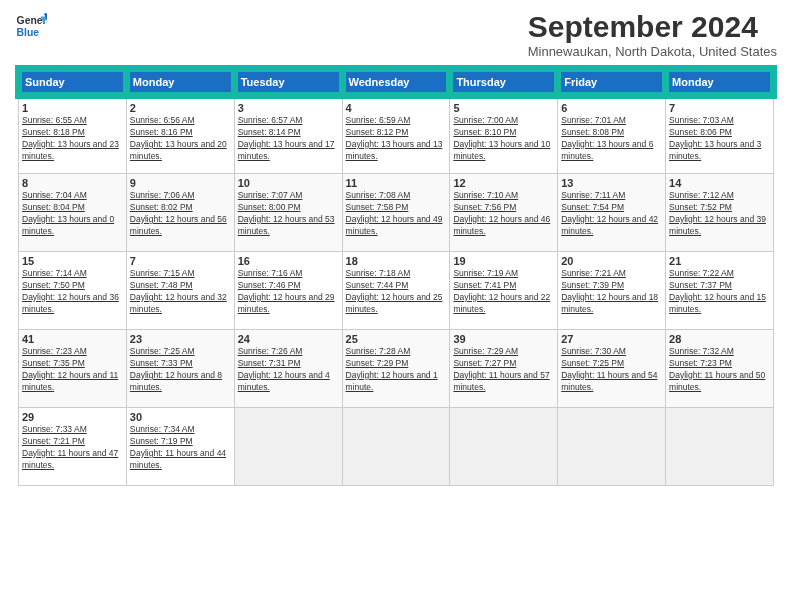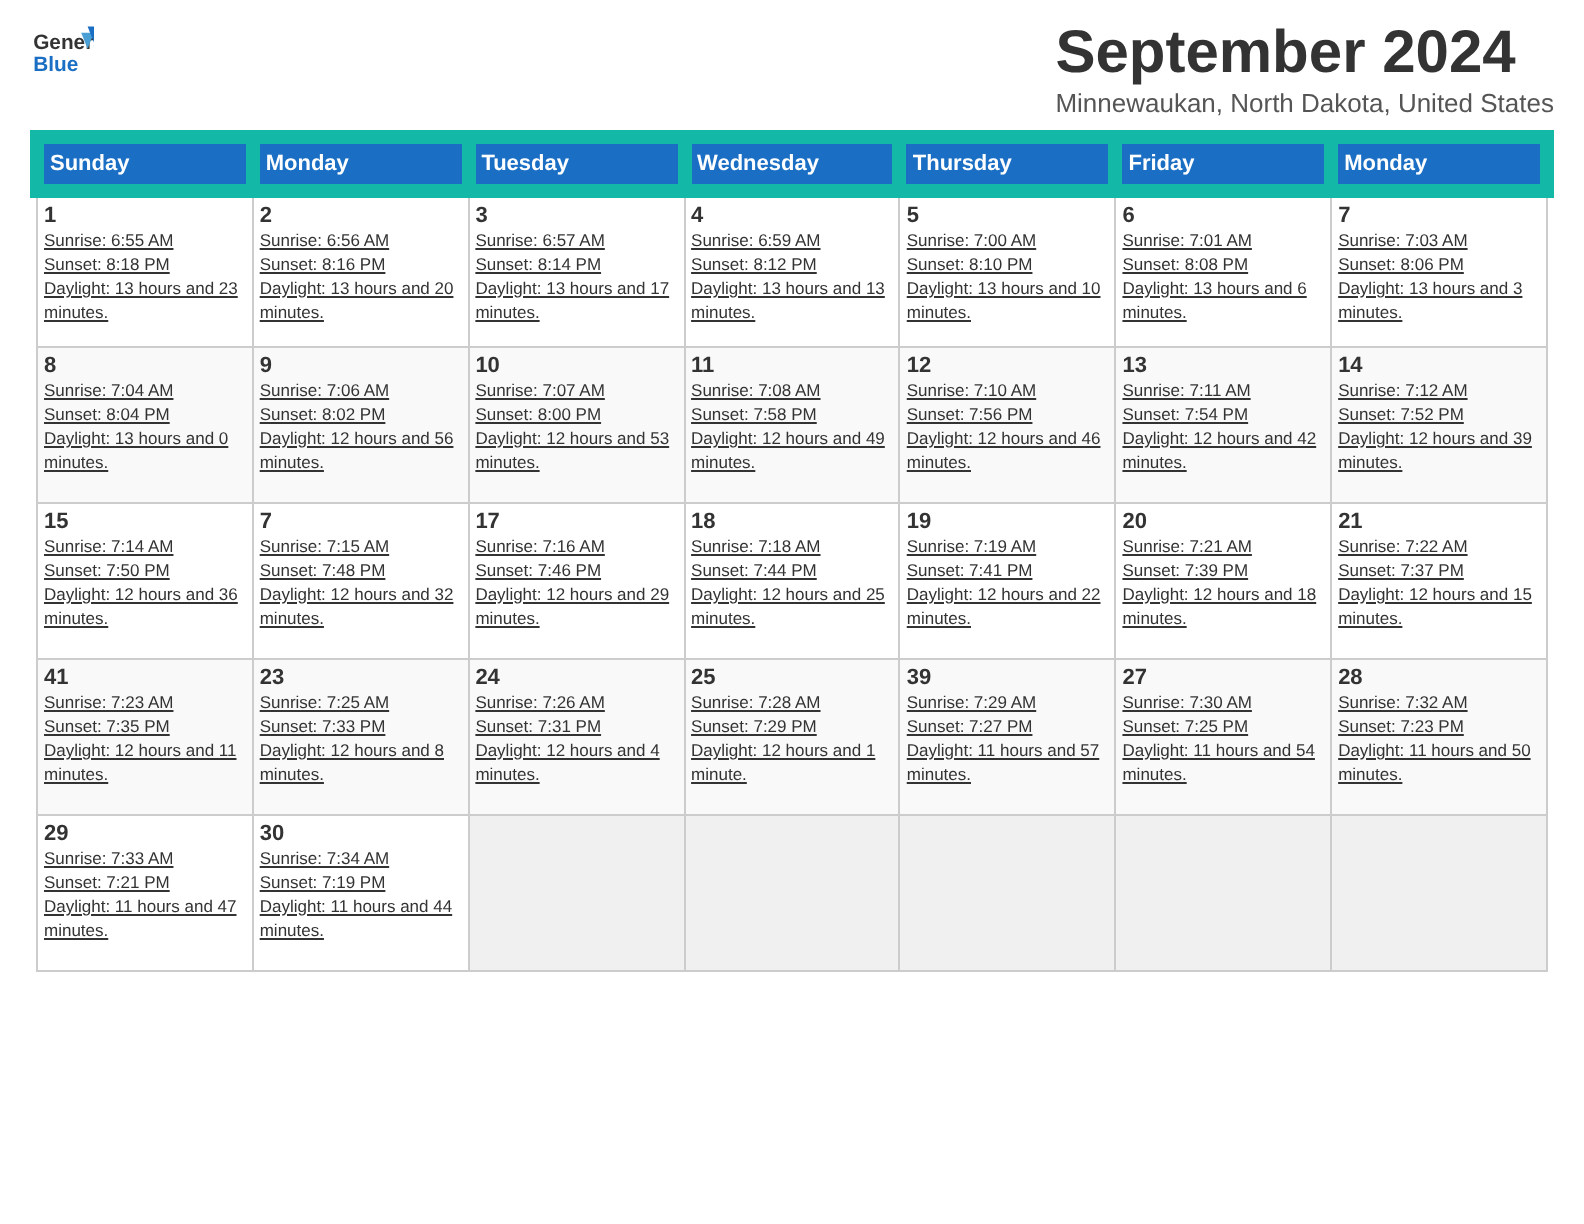--- a/index.html
+++ b/index.html
@@ -181,21 +181,21 @@
         <tr>
           <td>
         <span class="day-num">15</span>
         <span class="day-info">Sunrise: 7:14 AM<br>Sunset: 7:50 PM<br>Daylight: 12 hours and 36 minutes.</span>
       </td>
           <td>
         <span class="day-num">7</span>
         <span class="day-info">Sunrise: 7:15 AM<br>Sunset: 7:48 PM<br>Daylight: 12 hours and 32 minutes.</span>
       </td>
           <td>
-        <span class="day-num">17</span>
+        <span class="day-num">16</span>
         <span class="day-info">Sunrise: 7:16 AM<br>Sunset: 7:46 PM<br>Daylight: 12 hours and 29 minutes.</span>
       </td>
           <td>
         <span class="day-num">18</span>
         <span class="day-info">Sunrise: 7:18 AM<br>Sunset: 7:44 PM<br>Daylight: 12 hours and 25 minutes.</span>
       </td>
           <td>
         <span class="day-num">19</span>
         <span class="day-info">Sunrise: 7:19 AM<br>Sunset: 7:41 PM<br>Daylight: 12 hours and 22 minutes.</span>
       </td>

